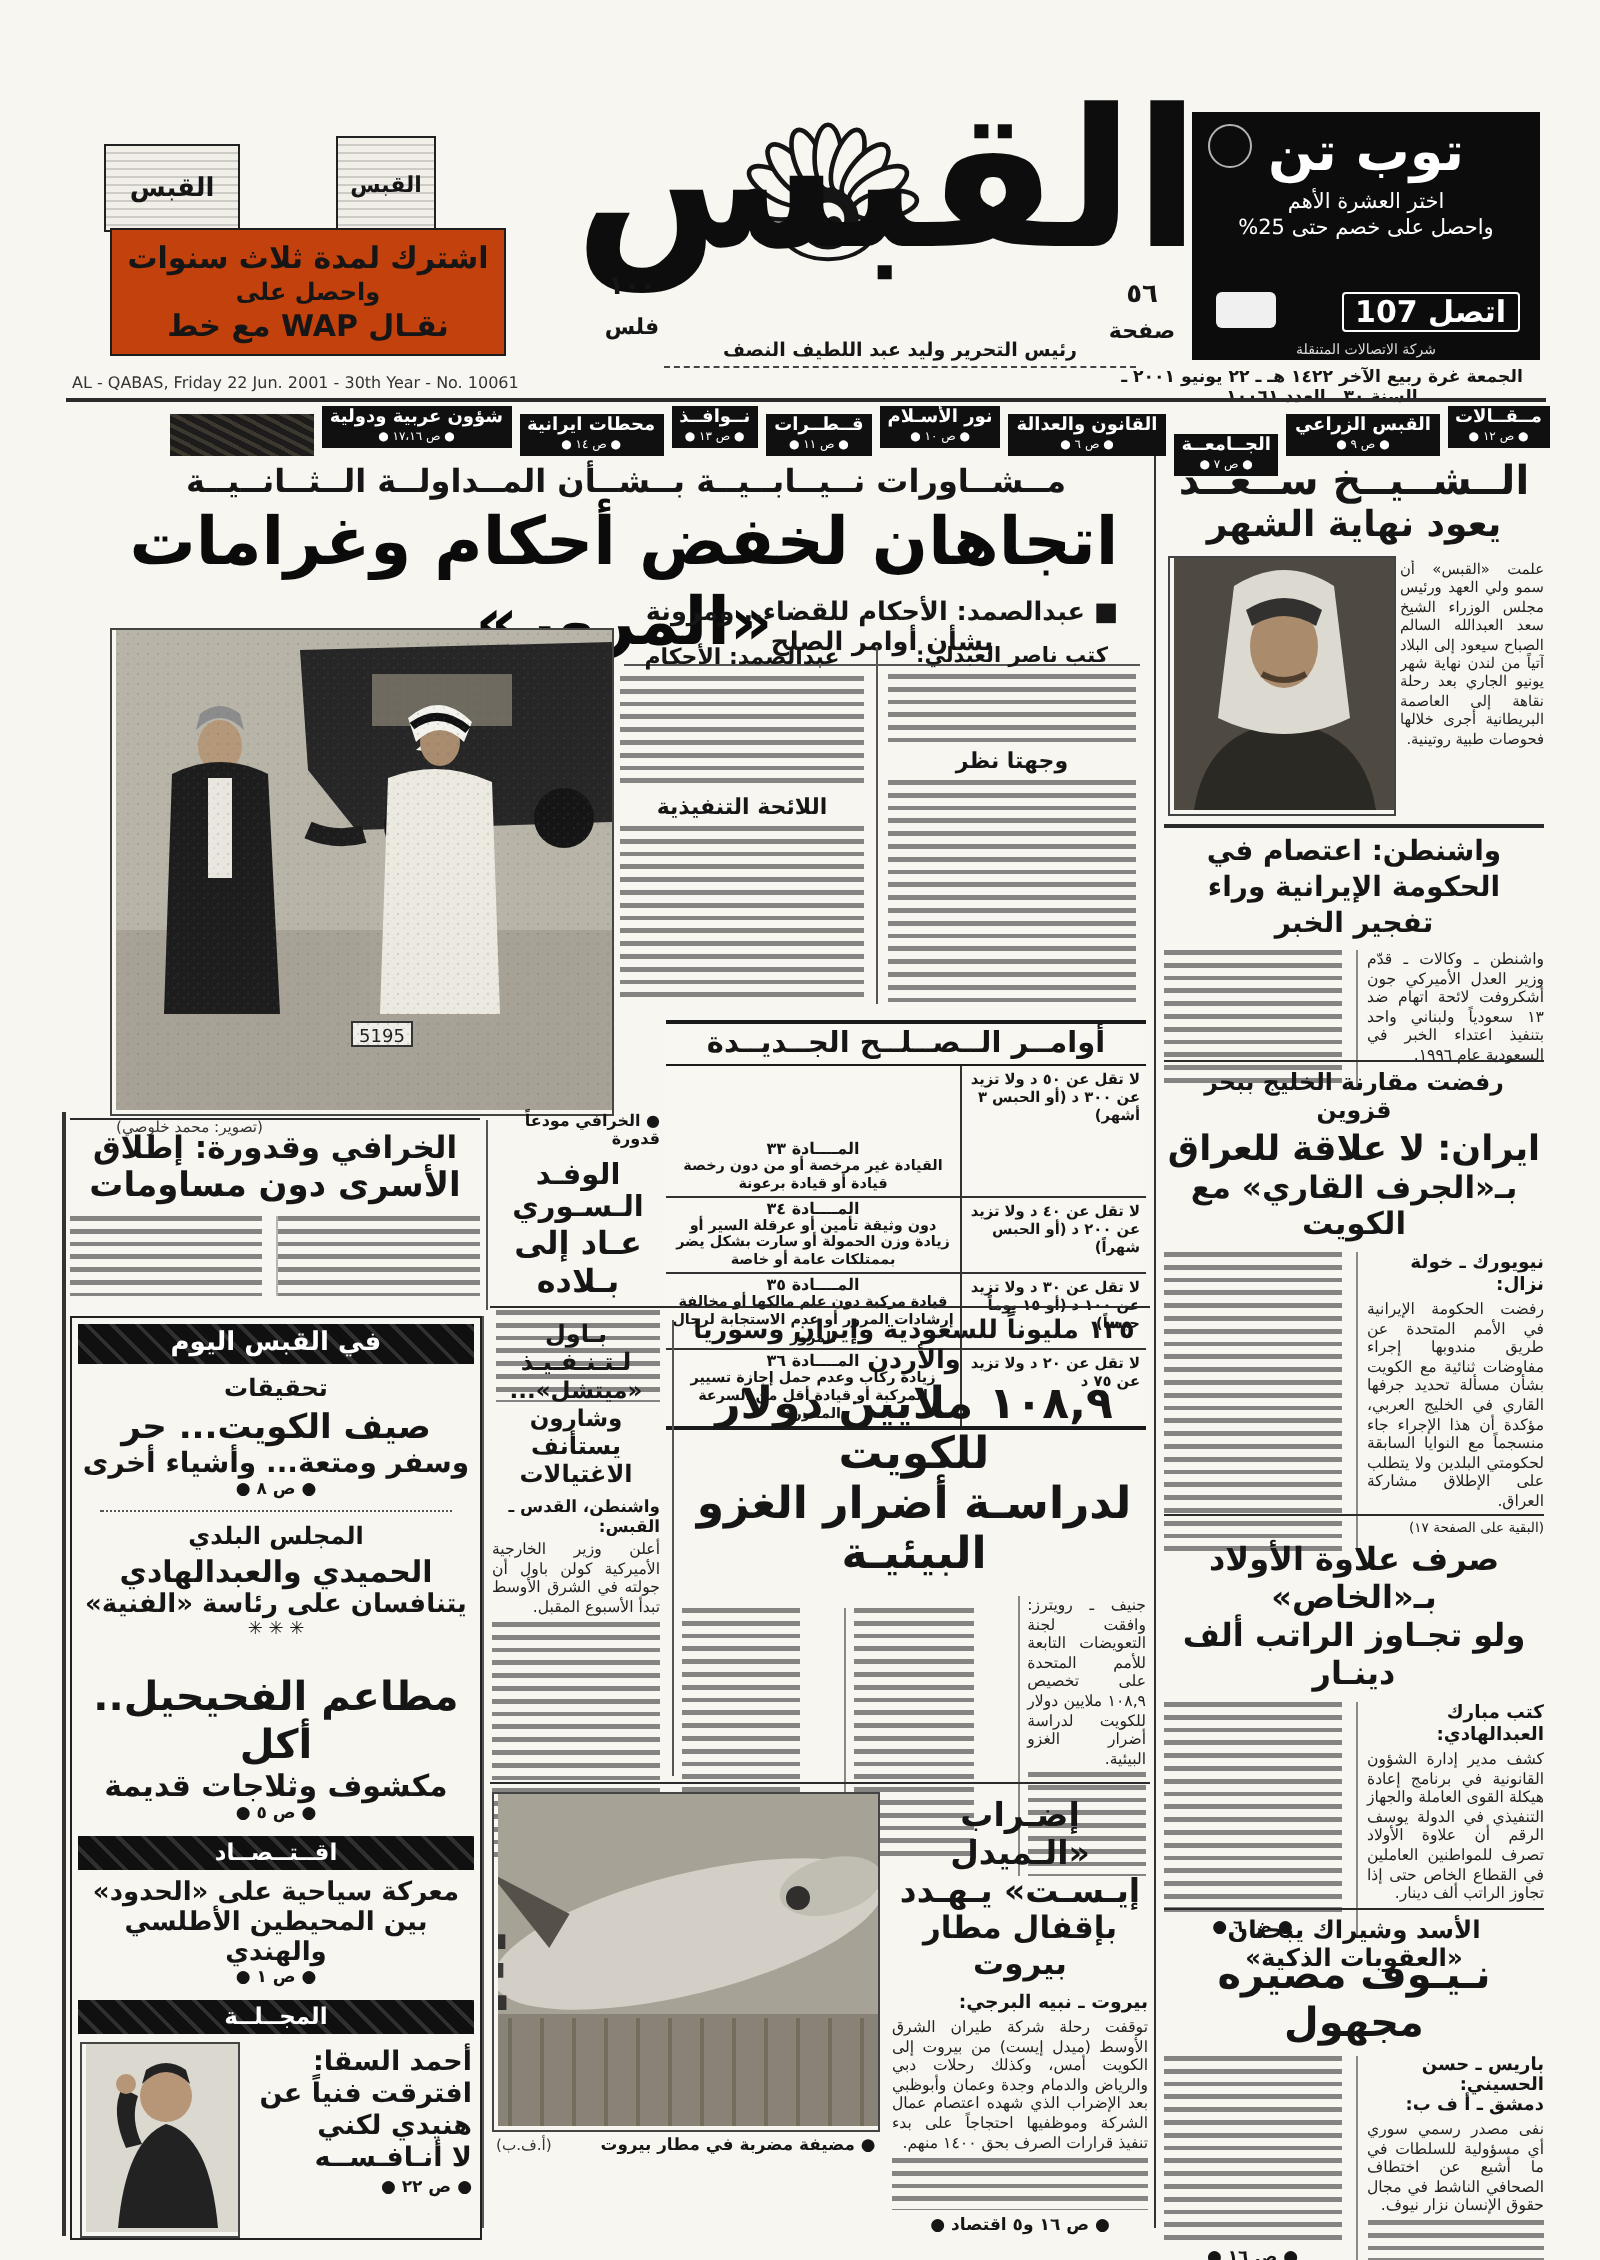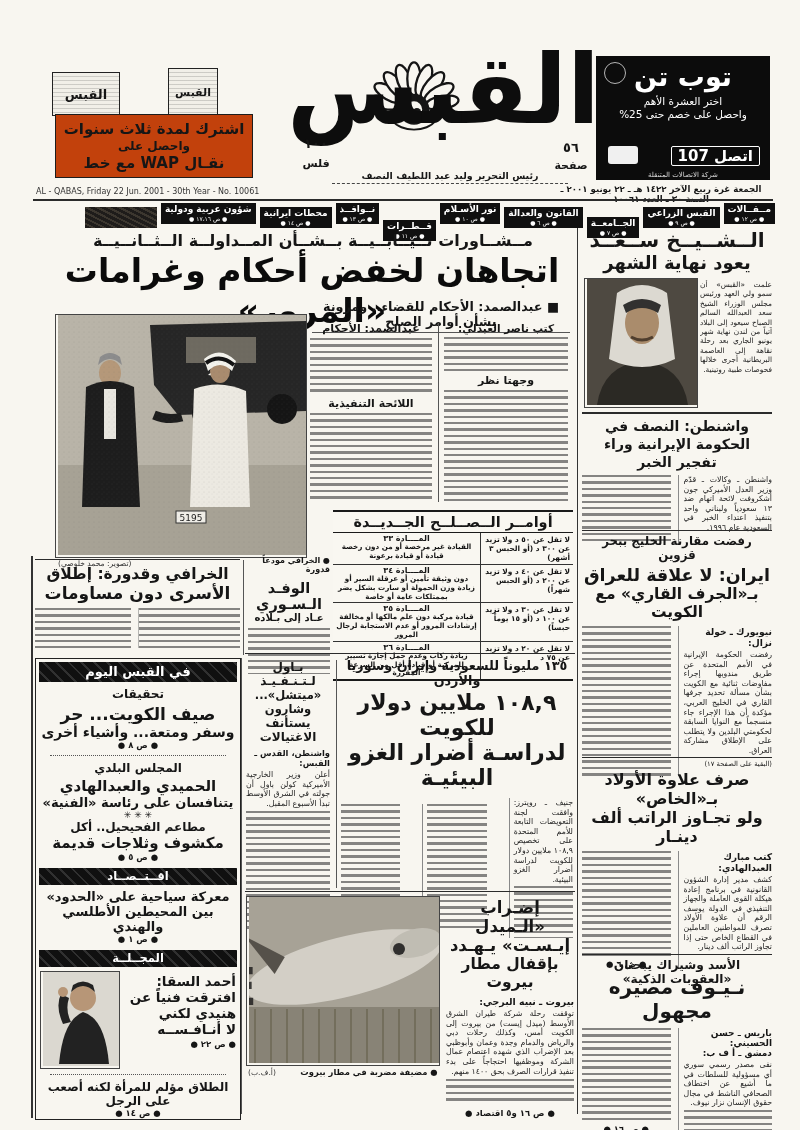--- a/index.html
+++ b/index.html
@@ -123,21 +123,21 @@
       <div class="tp">● ص ٧ ●</div>
     </div>
     <div class="tab" style="margin-top:4px;">
       <div class="tl">القانون والعدالة</div>
       <div class="tp">● ص ٦ ●</div>
     </div>
     <div class="tab" style="margin-top:0;">
       <div class="tl">نور الأسـلام</div>
       <div class="tp">● ص ١٠ ●</div>
     </div>
-    <div class="tab" style="margin-top:17px;text-align:center;">
+    <div class="tab" style="margin-top:4px;text-align:center;">
       <div class="tl">قــطــرات</div>
       <div class="tp">● ص ١١ ●</div>
     </div>
     <div class="tab" style="margin-top:0;">
       <div class="tl">نــوافــذ</div>
       <div class="tp">● ص ١٣ ●</div>
     </div>
     <div class="tab" style="margin-top:4px;">
       <div class="tl">محطات ايرانية</div>
       <div class="tp">● ص ١٤ ●</div>
@@ -197,21 +197,21 @@
         </defs>
     </svg>
   </div>
   <div class="abs" style="left:58px;top:559px;font-size:7.6px;color:#333;">(تصوير: محمد خلوصي)</div>
 
   <div class="abs" style="left:333px;top:510px;width:240px;border-top:2.4px solid #1a1a1a;border-bottom:2.4px solid #1a1a1a;background:#f9f7f1;">
     <div class="b c" style="font-size:14.5px;padding:2px 0;border-bottom:1.4px solid #1a1a1a;letter-spacing:1px;">أوامــر الــصــلــح الجــديــدة</div>
 
     <div style="display:flex;border-bottom:1px solid #333;">
       <div style="width:86px;border-left:1px solid #333;padding:2px 3px;font-size:7.4px;font-weight:bold;line-height:9px;">لا تقل عن ٥٠ د ولا تزيد عن ٣٠٠ د (أو الحبس ٣ أشهر)</div>
-      <div style="flex:1;padding:1px 3px;">
+      <div style="flex:1;padding:1px 3px;margin-top:36px;">
         <div class="b c" style="font-size:8px;">المــــادة ٣٣</div>
         <div class="c b" style="font-size:7.2px;line-height:8.8px;">القيادة غير مرخصة أو من دون رخصة قيادة أو قيادة برعونة</div>
       </div>
     </div>
     <div style="display:flex;border-bottom:1px solid #333;">
       <div style="width:86px;border-left:1px solid #333;padding:2px 3px;font-size:7.4px;font-weight:bold;line-height:9px;">لا تقل عن ٤٠ د ولا تزيد عن ٢٠٠ د (أو الحبس شهراً)</div>
       <div style="flex:1;padding:1px 3px;">
         <div class="b c" style="font-size:8px;">المــــادة ٣٤</div>
         <div class="c b" style="font-size:7.2px;line-height:8.8px;">دون وثيقة تأمين أو عرقلة السير أو زيادة وزن الحمولة أو سارت بشكل يضر بممتلكات عامة أو خاصة</div>
       </div>
@@ -228,21 +228,21 @@
       <div style="flex:1;padding:1px 3px;">
         <div class="b c" style="font-size:8px;">المــــادة ٣٦</div>
         <div class="c b" style="font-size:7.2px;line-height:8.8px;">زيادة ركاب وعدم حمل إجازة تسيير للمركبة أو قيادة أقل من السرعة المقررة</div>
       </div>
     </div>
   </div>
 
   <div class="abs" style="left:248px;top:556px;width:82px;">
     <div class="b" style="font-size:8px;">● الخرافي مودعاً قدورة</div>
     <div class="b c" style="font-size:14.5px;margin-top:6px;">الوفـد الـسـوري</div>
-    <div class="b c" style="font-size:10px;">عـاد إلى بـلاده</div>
+    <div class="b c" style="font-size:16px;">عـاد إلى بـلاده</div>
     <div class="gk" style="height:46px;margin-top:5px;"></div>
   </div>
   <div class="abs vrule" style="left:243px;top:560px;height:95px;"></div>
 
   <div class="abs hrule" style="left:35px;top:559px;width:205px;height:1px;"></div>
   <div class="abs" style="left:35px;top:565px;width:205px;">
     <div class="b c" style="font-size:15.5px;">الخرافي وقدورة: إطلاق</div>
     <div class="b c" style="font-size:17px;">الأسرى دون مساومات</div>
     <div class="cols2" style="margin-top:5px;">
       <div class="gk" style="height:40px;"></div>
@@ -257,21 +257,21 @@
     <div class="b c" style="font-size:12px;margin-top:5px;">تحقيقات</div>
     <div class="b c" style="font-size:17px;margin-top:3px;">صيف الكويت... حر</div>
     <div class="b c" style="font-size:14px;">وسفر ومتعة... وأشياء أخرى</div>
     <div class="pgref">● ص ٨ ●</div>
 
     <div class="dotline"></div>
     <div class="b c" style="font-size:12px;">المجلس البلدي</div>
     <div class="b c" style="font-size:15px;margin-top:2px;">الحميدي والعبدالهادي</div>
     <div class="b c" style="font-size:13px;">يتنافسان على رئاسة «الفنية»</div>
     <div class="c" style="font-size:9px;">✳ ✳ ✳</div>
-    <div class="b c" style="font-size:12px;">مطاعم الفحيحيل.. أكل</div>
+    <div class="b c" style="font-size:20px;margin-top:16px;">مطاعم الفحيحيل.. أكل</div>
     <div class="b c" style="font-size:15px;">مكشوف وثلاجات قديمة</div>
     <div class="pgref">● ص ٥ ●</div>
 
     <div class="blackbar" style="height:17px;line-height:17px;font-size:11.5px;margin:6px 3px 4px;">اقــتــصــاد</div>
     <div class="b c" style="font-size:13px;">معركة سياحية على «الحدود»</div>
     <div class="b c" style="font-size:13px;">بين المحيطين الأطلسي والهندي</div>
     <div class="pgref">● ص ١ ●</div>
 
     <div class="blackbar" style="height:17px;line-height:17px;font-size:11.5px;margin:6px 3px 4px;">المجــلــة</div>
     <div style="display:flex;gap:4px;padding:0 4px;">
@@ -386,21 +386,21 @@
       <ellipse cx="55" cy="44" rx="17" ry="21" fill="#b3926f"></ellipse>
       <path d="M36,26 q19,-12 38,0 l-3,8 q-16,-10 -32,0 Z" fill="#2b2b2b"></path>
       <path d="M44,58 q11,6 22,0" stroke="#4c3a28" stroke-width="3" fill="none"></path>
       <rect width="110" height="126" fill="#6b655a" opacity=".12"></rect>
     </svg>
   </div>
   <div class="abs sm" style="left:700px;top:280px;width:72px;height:124px;overflow:hidden;font-size:7.4px;line-height:9.4px;">علمت «القبس» أن سمو ولي العهد ورئيس مجلس الوزراء الشيخ سعد العبدالله السالم الصباح سيعود إلى البلاد آتياً من لندن نهاية شهر يونيو الجاري بعد رحلة نقاهة إلى العاصمة البريطانية أجرى خلالها فحوصات طبية روتينية.</div>
 
   <div class="abs hrule" style="left:582px;top:412px;width:190px;height:1.6px;"></div>
   <div class="abs" style="left:582px;top:417px;width:190px;">
-    <div class="b c" style="font-size:14px;line-height:18px;">واشنطن: النصف في الحكومة الإيرانية وراء تفجير الخبر</div>
+    <div class="b c" style="font-size:14px;line-height:18px;">واشنطن: اعتصام في الحكومة الإيرانية وراء تفجير الخبر</div>
     <div class="cols2" style="margin-top:4px;">
       <div>
         <div class="sm">واشنطن ـ وكالات ـ قدّم وزير العدل الأميركي جون أشكروفت لائحة اتهام ضد ١٣ سعودياً ولبناني واحد بتنفيذ اعتداء الخبر في السعودية عام ١٩٩٦.</div>
       </div>
       <div class="gk" style="height:70px;"></div>
     </div>
   </div>
 
   <div class="abs hrule" style="left:582px;top:530px;width:190px;height:1px;"></div>
   <div class="abs" style="left:582px;top:534px;width:190px;">

